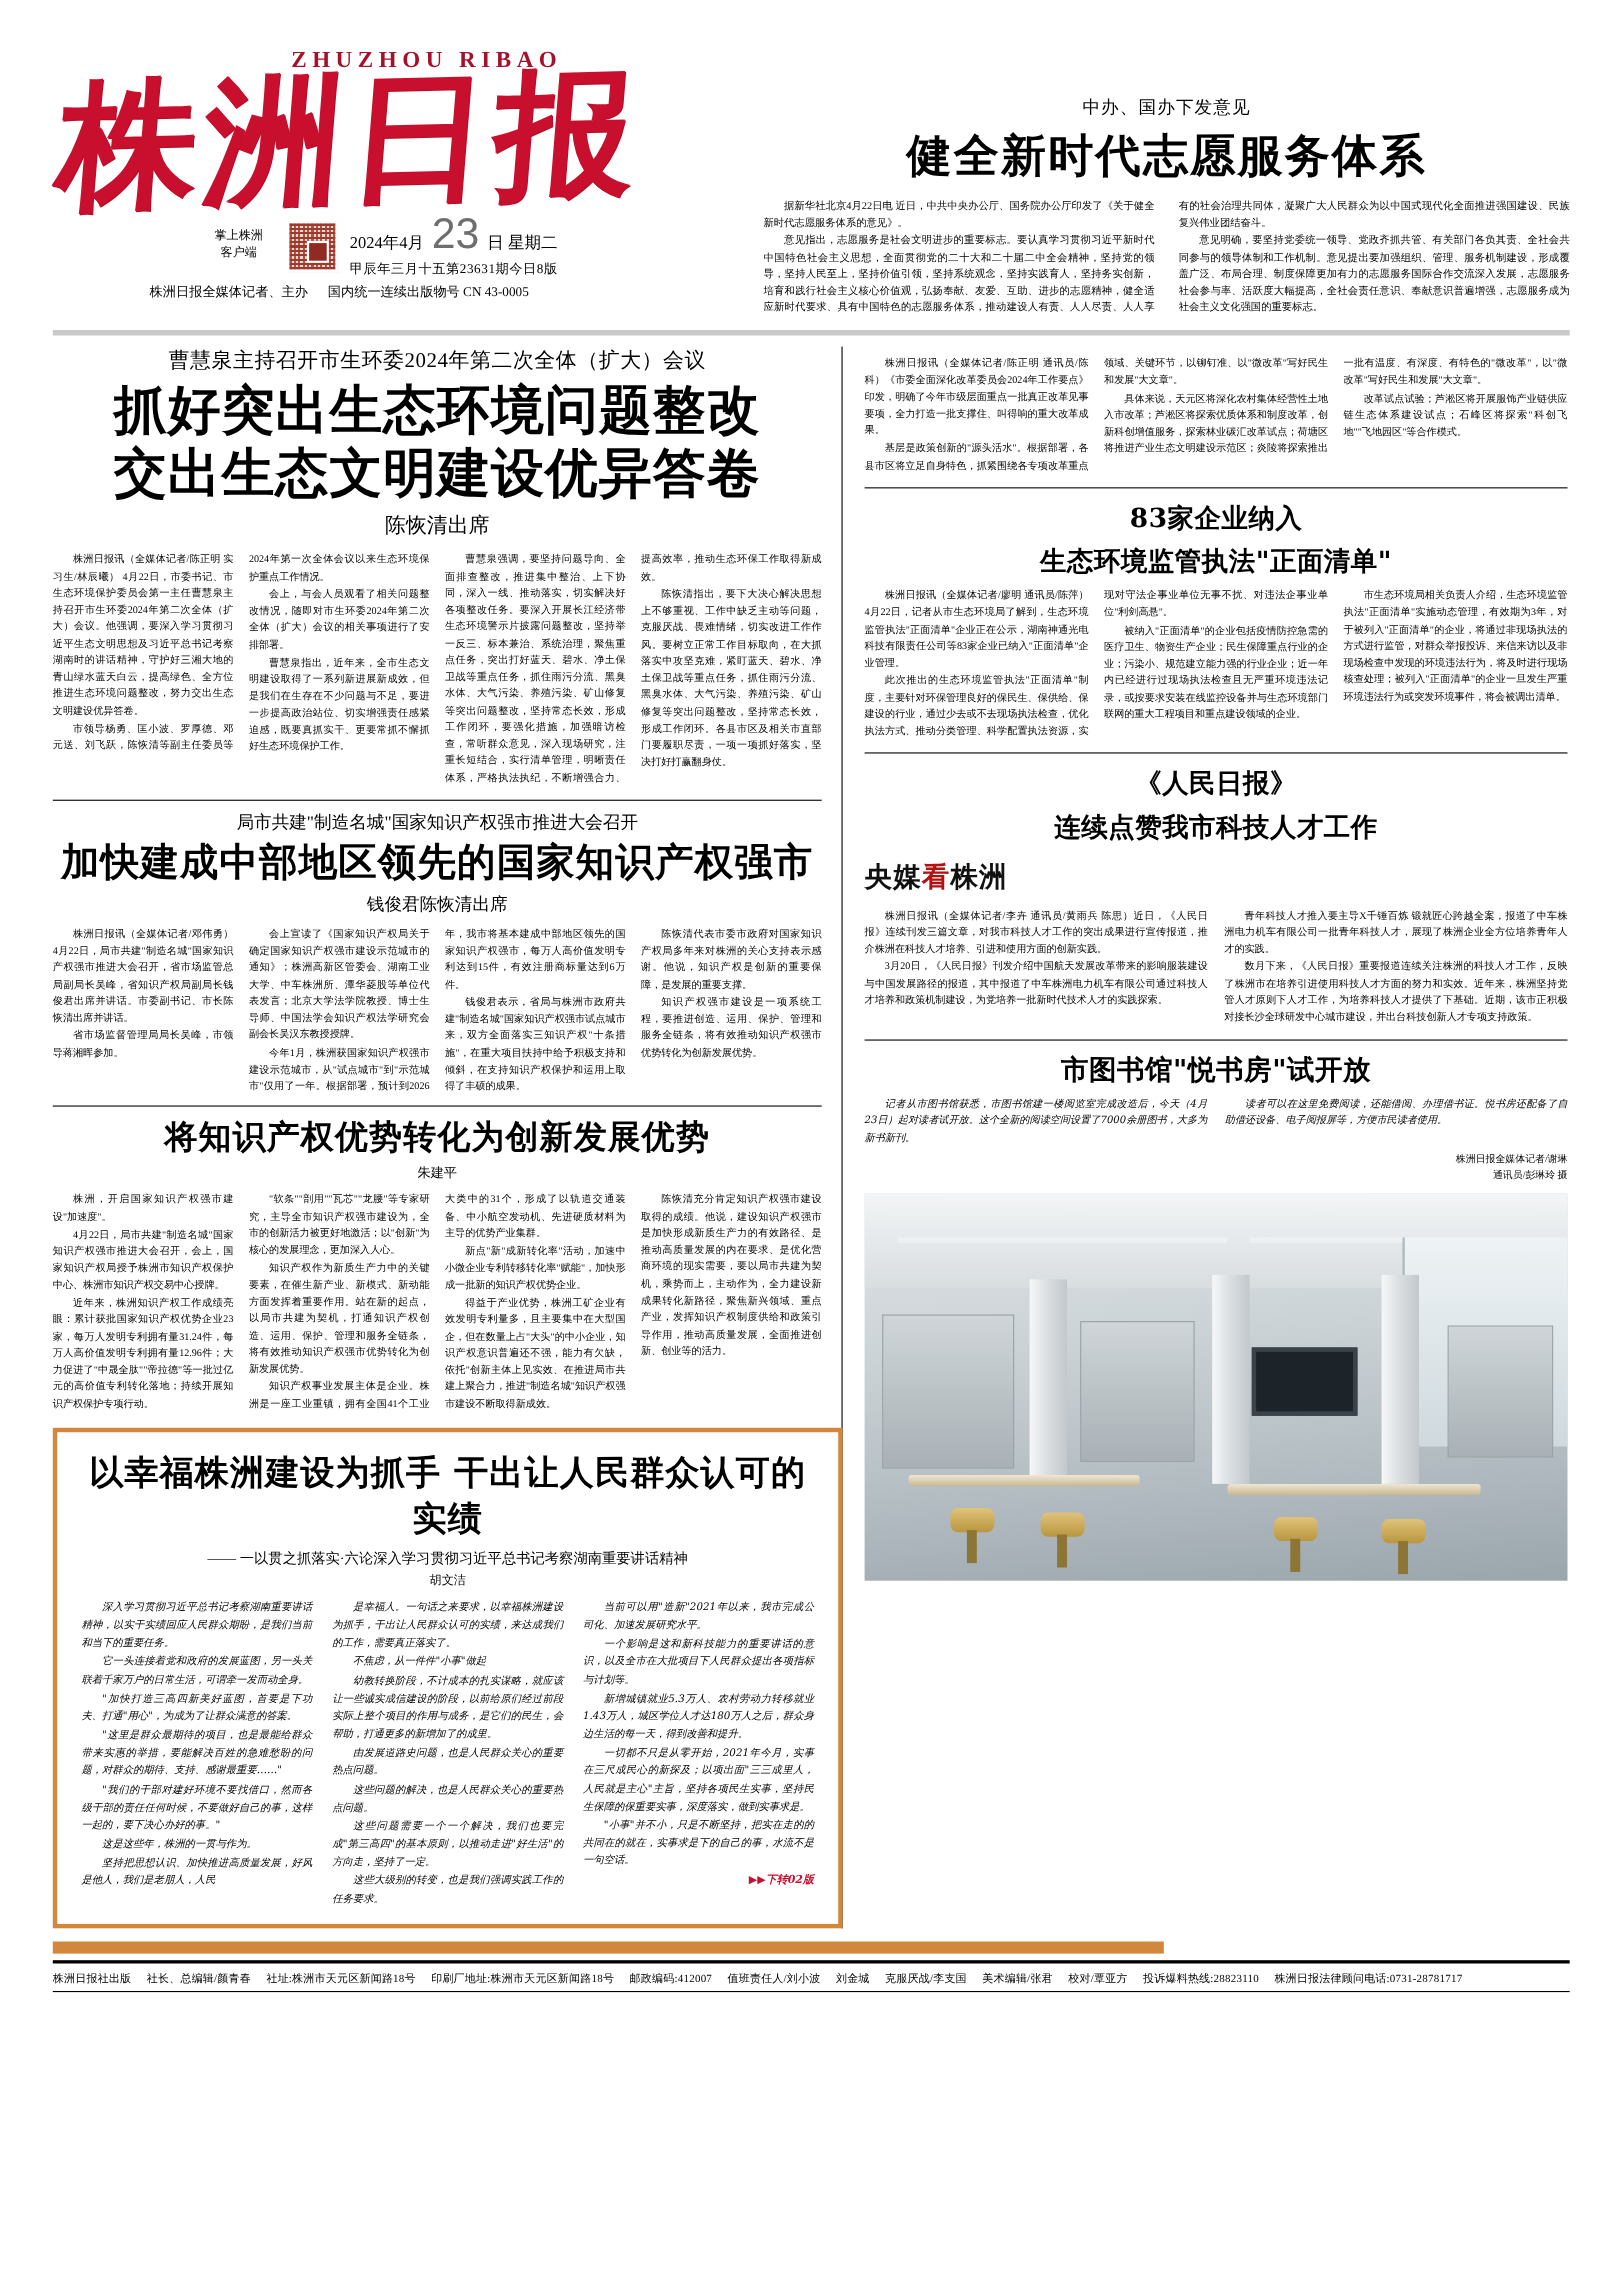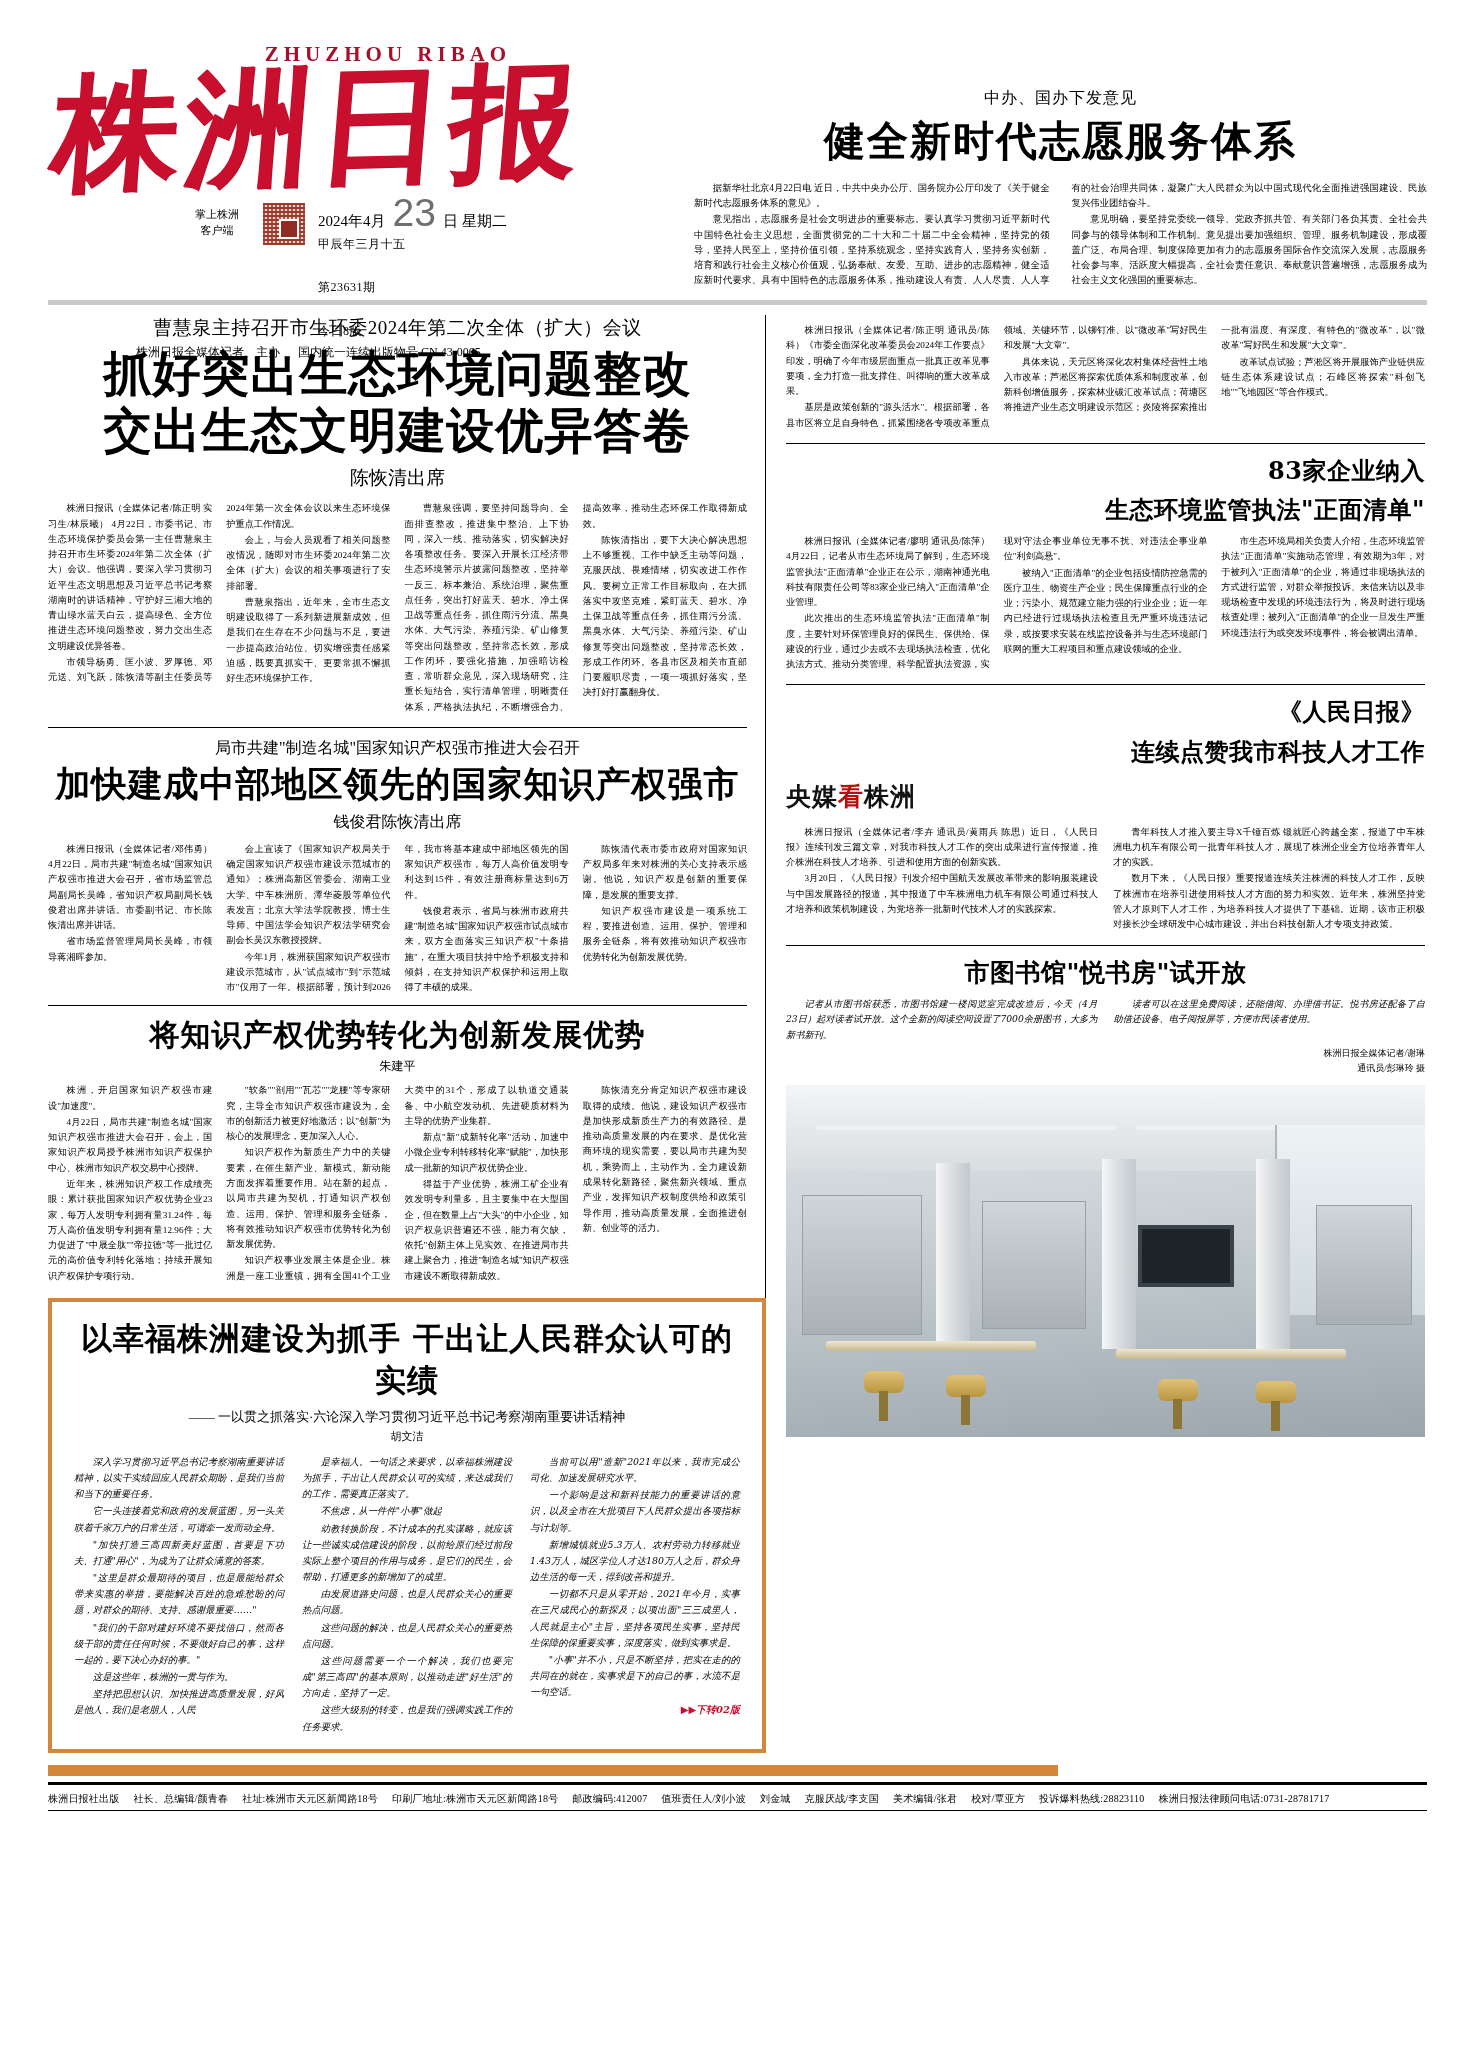--- a/index.html
+++ b/index.html
@@ -37,21 +37,21 @@
       repeating-linear-gradient(0deg,#9b3a2d 0 2px,transparent 2px 4px),
       repeating-linear-gradient(90deg,#b05344 0 2px,transparent 2px 4px),
       #e8d8d2;
     border:3px solid #fff; position:relative; flex:none;
   }
   .qr::after{ content:""; position:absolute; left:16px; top:16px; width:16px; height:16px;
     background:#8f2b22; border:2px solid #fff;}
   .mh-date { font-size:12px; line-height:1.7; }
   .mh-date .l1 { display:flex; align-items:baseline; gap:4px; font-size:15px; }
   .mh-date .bigday { font-size:39px; font-weight:400; color:#6e6e6e; line-height:0.85; margin:0 3px; font-family:"Liberation Sans",sans-serif;}
-  .mh-date .l2 { font-size:12px; letter-spacing:.5px; display:flex; gap:23px;flex-direction:column;}
+  .mh-date .l2 { font-size:12px; letter-spacing:.5px; display:flex; gap:0;}
   .mh-foot { font-size:12px; margin-top:3px; padding-left:88px; display:flex; gap:18px;}
 
   .mh-right { flex:1; padding-left:26px; padding-top:60px; }
   .mh-kicker { text-align:center; font-size:16px; letter-spacing:1px; margin-bottom:5px; }
   .mh-head {
     text-align:center; font-size:41px; font-weight:700; letter-spacing:2px;
     font-family:"DejaVu Sans","Liberation Sans",sans-serif; margin-bottom:12px;
   }
   .mh-cols { column-count:2; column-gap:22px; font-size:9.4px; line-height:1.62; text-align:justify; }
   .mh-cols p { text-indent:2em; margin-bottom:1px; }
@@ -87,21 +87,21 @@
     font-family:"DejaVu Serif",serif; line-height:1.3; margin:4px 0 4px;
   }
   .byline-c { text-align:center; font-size:12px; margin:4px 0 8px;}
 
   
   .r-head {
     text-align:center; font-weight:700; font-size:27px; letter-spacing:.5px;
     font-family:"DejaVu Serif",serif; line-height:1.32;
   }
   .r-head-2 {
-    text-align:right; font-weight:700; font-size:24px; letter-spacing:.5px;
+    text-align:center; font-weight:700; font-size:24px; letter-spacing:.5px;
     font-family:"DejaVu Serif",serif; line-height:1.38; margin-bottom:6px;
   }
   .r-cols { column-count:3; column-gap:14px; font-size:9.2px; line-height:1.66; text-align:justify; margin-top:8px;}
   .r-cols p { text-indent:2em; margin-bottom:1px;}
   .r-cols-2 { column-count:2; column-gap:15px; font-size:9.2px; line-height:1.66; text-align:justify; margin-top:8px;}
   .r-cols-2 p { text-indent:2em; margin-bottom:1px;}
 
   .media-logo {
     display:inline-block; font-weight:700; font-size:25px; color:#b3100f;
     font-family:"DejaVu Sans",sans-serif; letter-spacing:1px;

